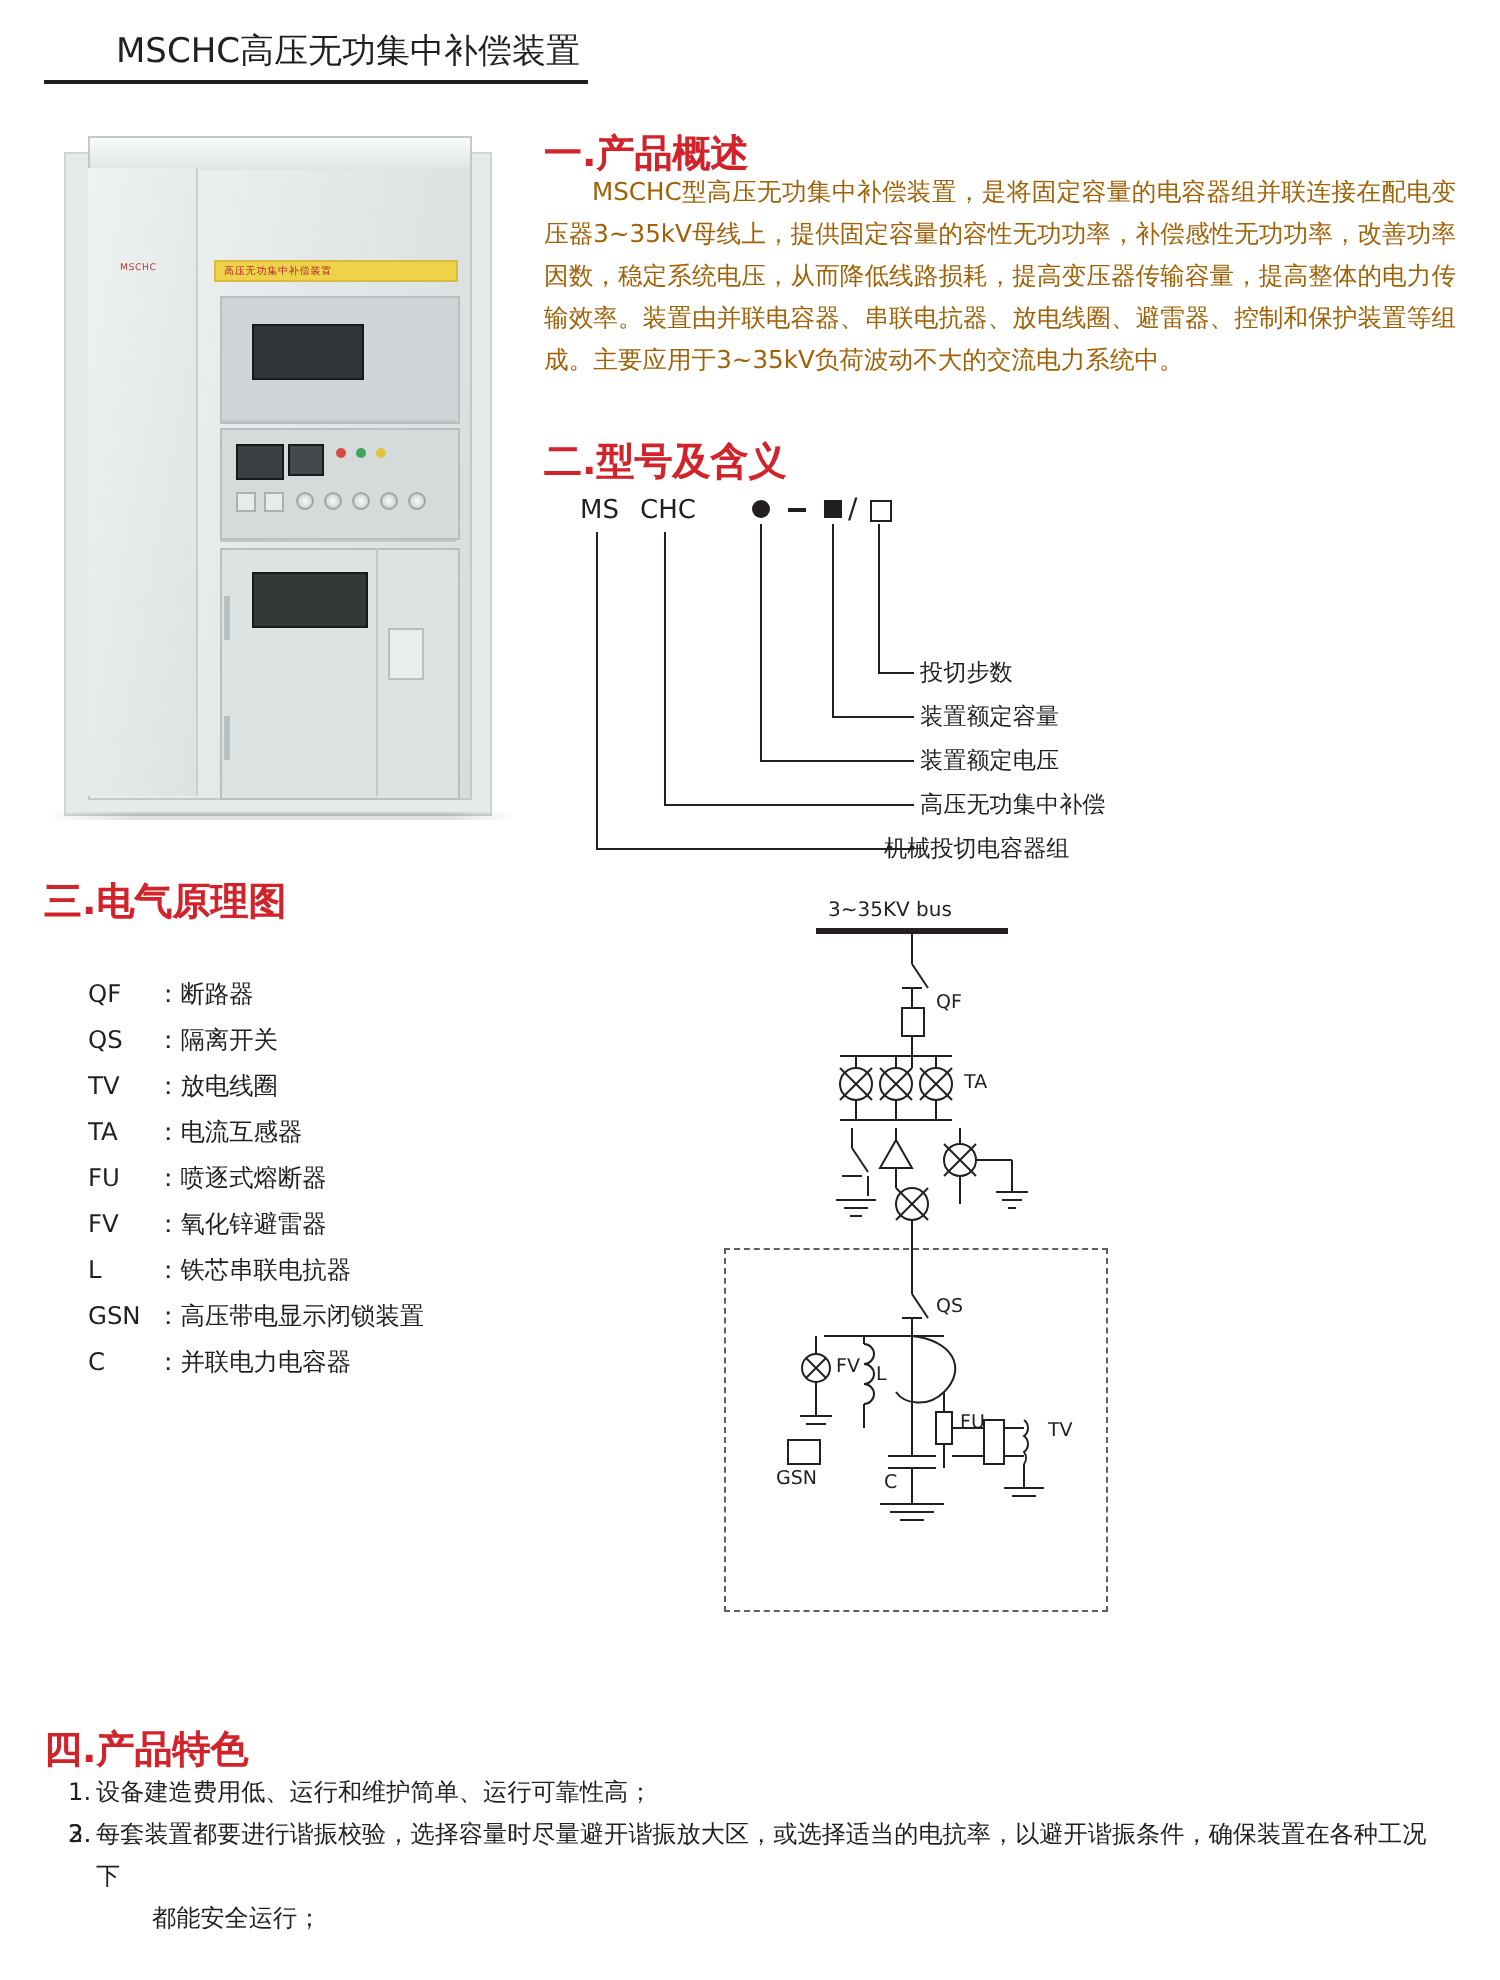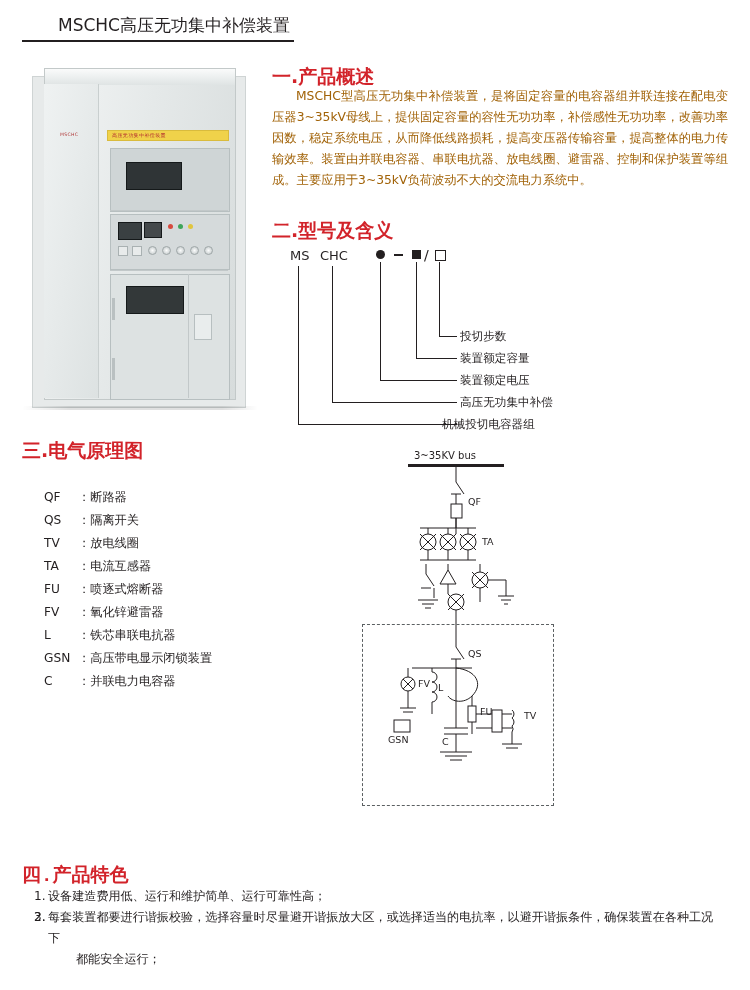--- a/index.html
+++ b/index.html
@@ -354,21 +354,21 @@
     <div class="sc-lbl" style="left:116px;top:196px;">QS</div>
     <div class="sc-lbl" style="left:66px;top:226px;">FV</div>
     <div class="sc-lbl" style="left:86px;top:230px;">L</div>
     <div class="sc-lbl" style="left:128px;top:254px;">FU</div>
     <div class="sc-lbl" style="left:172px;top:258px;">TV</div>
     <div class="sc-lbl" style="left:36px;top:282px;">GSN</div>
     <div class="sc-lbl" style="left:90px;top:284px;">C</div>
   </div>
 
 
-  <div class="sec-head" style="left:22px;top:862px;font-family:Liberation Mono, monospace;">四.产品特色</div>
+  <div class="sec-head" style="left:22px;top:862px;">四.产品特色</div>
 
   <div class="s4-list">
     <div class="li">
       <span class="n">1.</span>
       <span>设备建造费用低、运行和维护简单、运行可靠性高；</span>
     </div>
     <div class="li">
       <span class="n">2.</span>
     </div>
     <div class="li">

